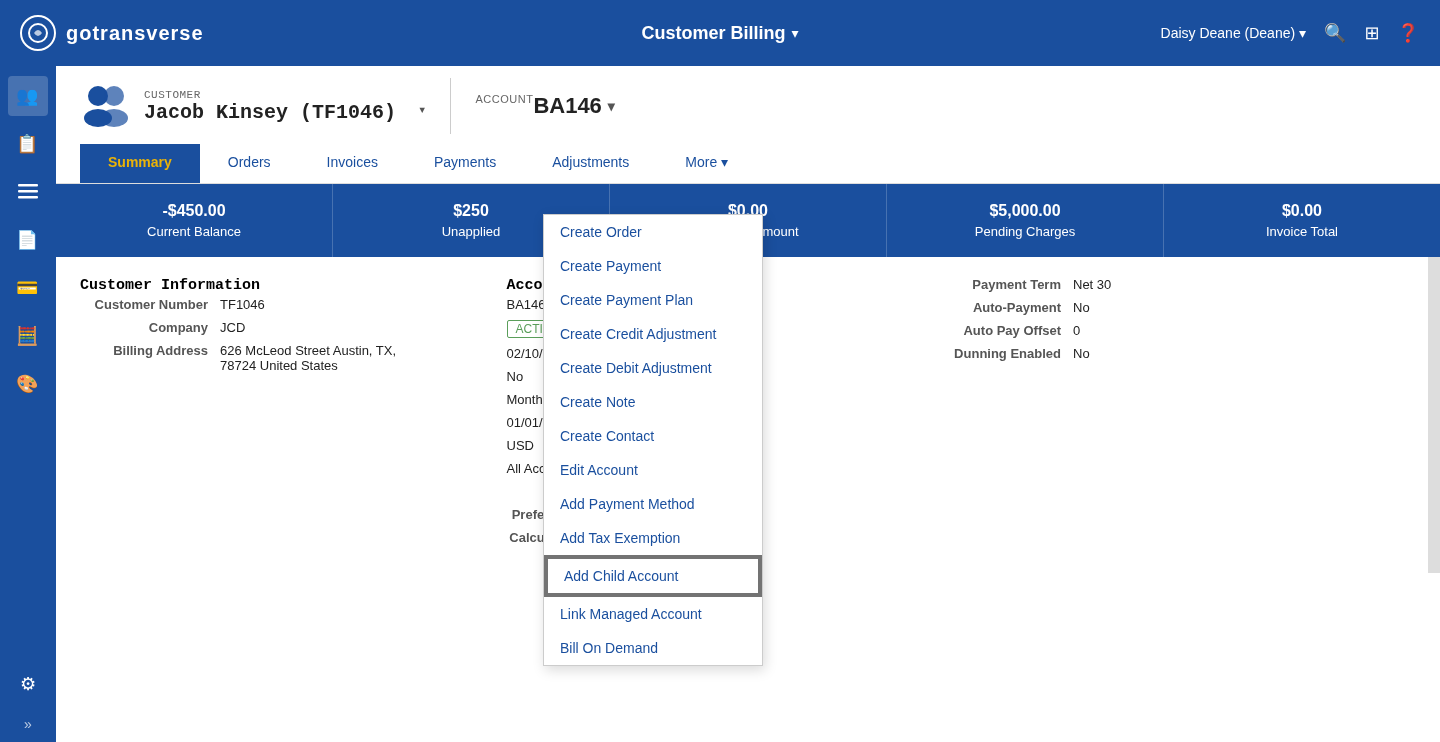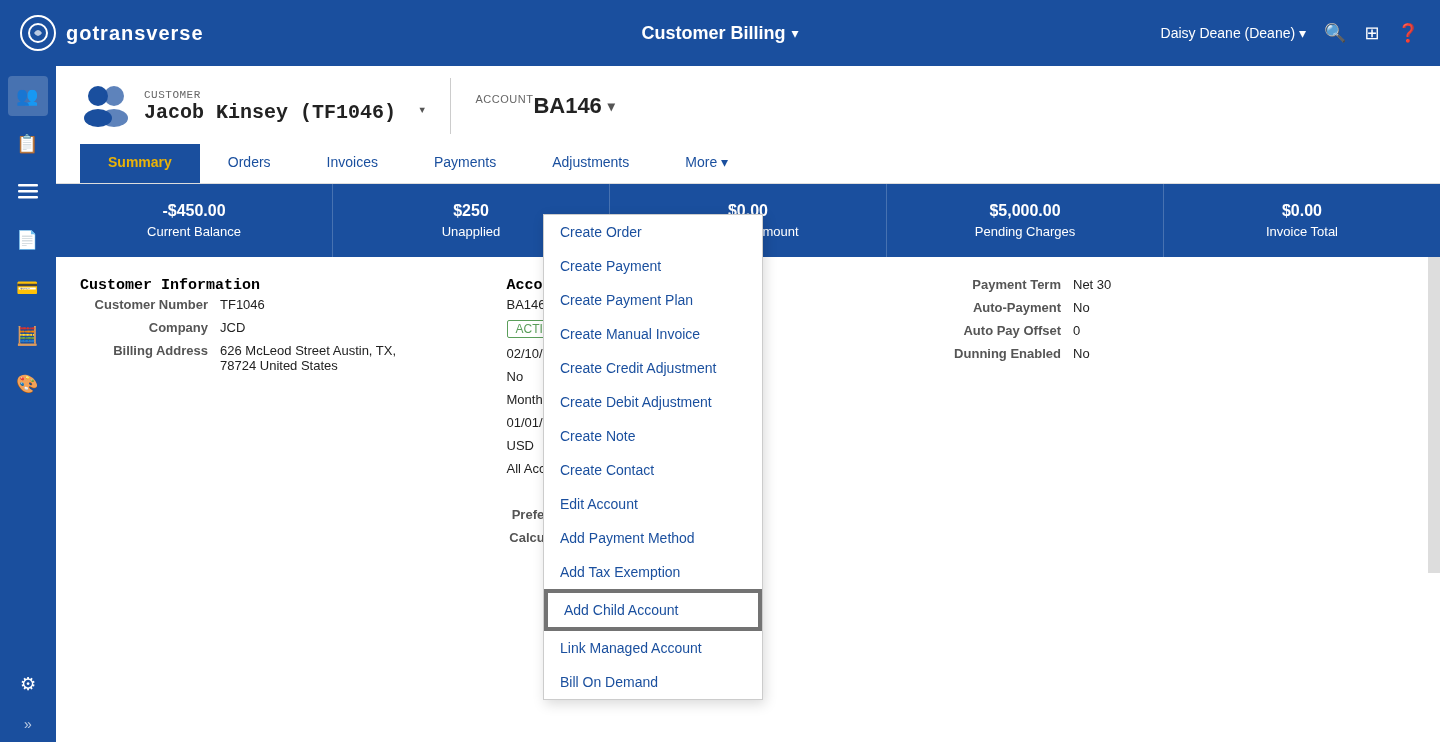--- a/index.html
+++ b/index.html
@@ -466,21 +466,20 @@
         </div>
       </div>
 
       <div class="scroll-bar"></div>
     </div>
 
     <div class="dropdown-menu">
       <div class="dropdown-item">Create Order</div>
       <div class="dropdown-item">Create Payment</div>
       <div class="dropdown-item">Create Payment Plan</div>
-      <div class="dropdown-item">Create Manual Invoice</div>
       <div class="dropdown-item">Create Credit Adjustment</div>
       <div class="dropdown-item">Create Debit Adjustment</div>
       <div class="dropdown-item">Create Note</div>
       <div class="dropdown-item">Create Contact</div>
       <div class="dropdown-item">Edit Account</div>
       <div class="dropdown-item">Add Payment Method</div>
       <div class="dropdown-item">Add Tax Exemption</div>
       <div class="dropdown-item highlighted">Add Child Account</div>
       <div class="dropdown-item">Link Managed Account</div>
       <div class="dropdown-item">Bill On Demand</div>

